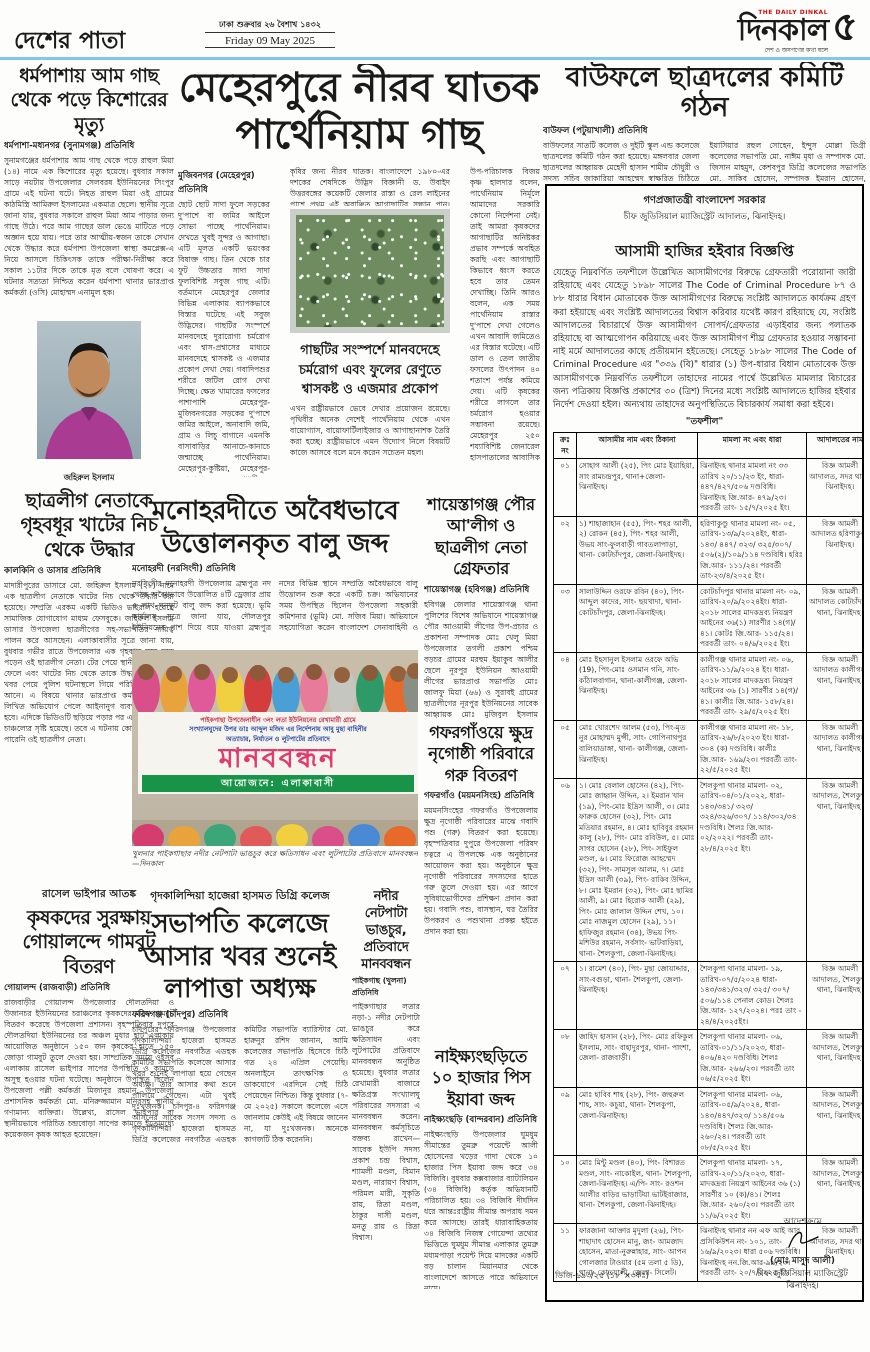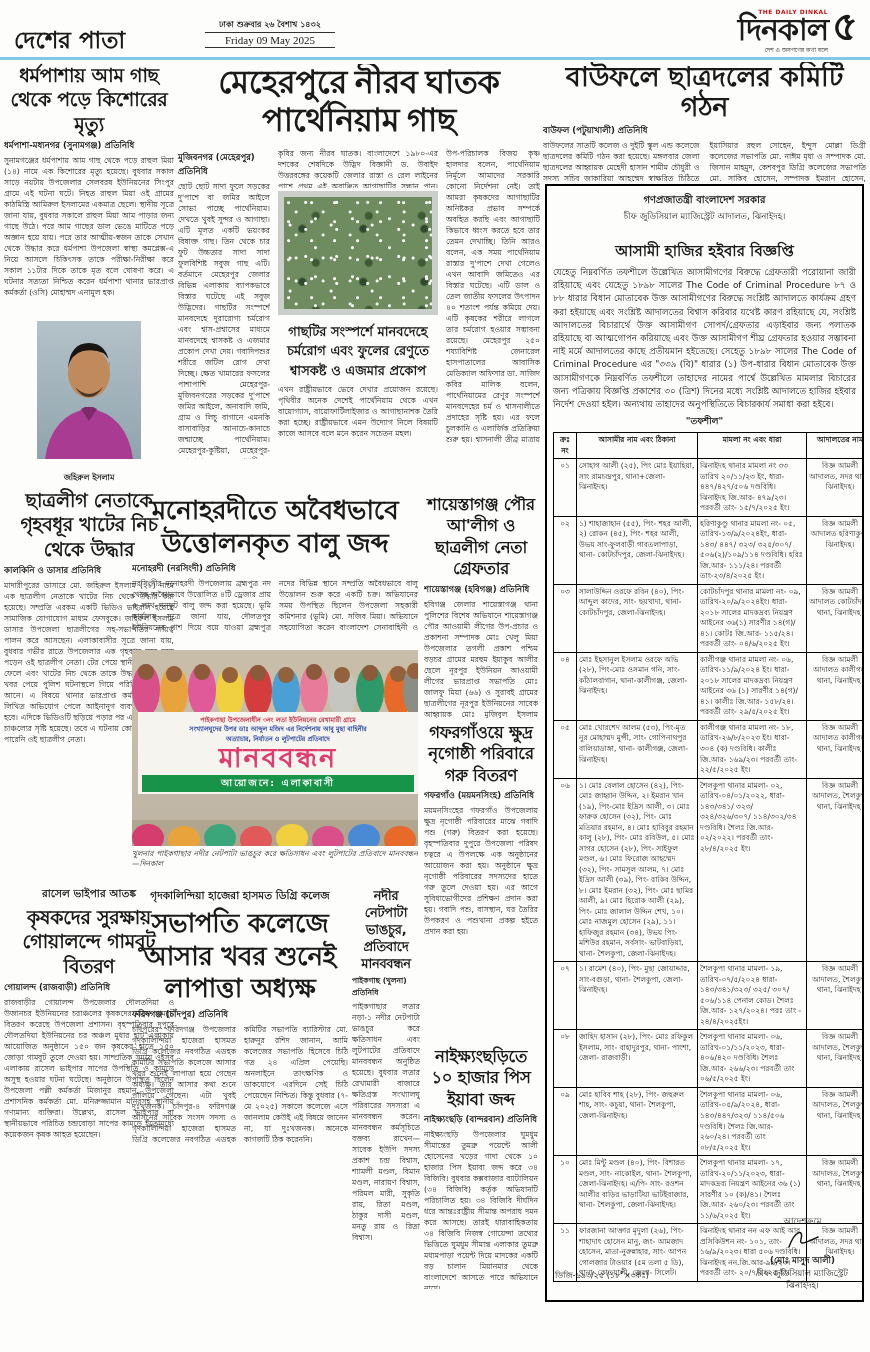--- a/index.html
+++ b/index.html
@@ -24,22 +24,22 @@
   .kicker{font-size:10.5px;font-weight:700;text-align:center;margin:0 0 2px 0;}
   .body{font-size:7.6px;line-height:1.45;text-align:justify;overflow:hidden;color:#222;}
   
   .col-left{position:absolute;left:4px;top:63px;width:170px;height:1252px;overflow:hidden;}
   .h-md{font-size:19px;line-height:1.28;}
   .portrait-wrap{text-align:center;margin:8px 0 4px 0;}
   .portrait{width:104px;height:138px;display:inline-block;}
   .photo-cap{font-size:8px;text-align:center;font-weight:700;margin-top:8px;}
   
   .parthenium{position:absolute;left:178px;top:64px;width:362px;height:428px;overflow:hidden;}
-  .h-xl{font-size:32px;line-height:1.18;letter-spacing:-1px;font-family:Liberation Serif, serif;}
-  .p-cols{display:flex;gap:8px;margin-top:8px;}
+  .h-xl{font-size:40px;line-height:1.18;letter-spacing:-1px;}
+  .p-cols{display:flex;gap:20px;margin-top:8px;}
   .p-col1{width:92px;}
   .p-col2{width:160px;display:flex;flex-direction:column;}
   .p-col3{flex:1;}
   .leaf-photo{width:148px;height:112px;border:6px solid #cbcfca;background:
      radial-gradient(circle at 20% 30%,#ffffff 1px,rgba(255,255,255,0) 2px),
      radial-gradient(circle at 70% 20%,#ffffff 1px,rgba(255,255,255,0) 2px),
      radial-gradient(circle at 45% 65%,#f2f7ee 1px,rgba(255,255,255,0) 2px),
      radial-gradient(circle at 85% 75%,#ffffff 1px,rgba(255,255,255,0) 2px),
      radial-gradient(circle at 15% 85%,#ffffff 1px,rgba(255,255,255,0) 2px),
      radial-gradient(circle at 60% 40%,#3d5a35 3px,rgba(61,90,53,0) 5px),
@@ -301,21 +301,21 @@
 
           <tr>
             <td class="ctr">০৩</td>
             <td>সালাউদ্দিন ওরফে রবিন (৪০), পিং- আব্দুল কাদের, সাং- ছয়খাদা, থানা- কোটচাঁদপুর, জেলা-ঝিনাইদহ।</td>
             <td>কোটচাঁদপুর থানার মামলা নং- ০৯, তারিখ-২০/৯/২০২৪ইং। ধারা- ২০১৮ সালের মাদকদ্রব্য নিয়ন্ত্রণ আইনের ৩৬(১) সারণীর ১৪(গ)/৪১। কোটঃ জি.আর- ১১৫/২৪। পরবর্তী তাং- ০৪/৬/২০২৫ ইং।</td>
             <td class="ctr">বিজ্ঞ আমলী আদালত কোটচাঁদপুর থানা, ঝিনাইদহ।</td>
           </tr>
 
           <tr>
             <td class="ctr">০৪</td>
-            <td>মোঃ ইহসানুল ইসলাম ওরফে অভি (২৮), পিং-মোঃ ওসমান গনি, সাং- কাঁঠালবাগান, থানা-কালীগঞ্জ, জেলা- ঝিনাইদহ।</td>
+            <td>মোঃ ইহসানুল ইসলাম ওরফে অভি (19), পিং-মোঃ ওসমান গনি, সাং- কাঁঠালবাগান, থানা-কালীগঞ্জ, জেলা- ঝিনাইদহ।</td>
             <td>কালীগঞ্জ থানার মামলা নং- ০৬, তারিখ-১১/৯/২০২৪ ইং। ধারা- ২০১৮ সালের মাদকদ্রব্য নিয়ন্ত্রণ আইনের ৩৬ (১) সারণীর ১৪(গ)/৪১। কালীঃ জি.আর- ১৫৮/২৪। পরবর্তী তাং- ২৯/৫/২০২৫ ইং।</td>
             <td class="ctr">বিজ্ঞ আমলী আদালত কালীগঞ্জ থানা, ঝিনাইদহ।</td>
           </tr>
 
           <tr>
             <td class="ctr">০৫</td>
             <td>মোঃ খোরশেদ আলম (৫৩), পিং-মৃত নুর মোহাম্মদ মুন্সী, সাং- গোপিনাথপুর বালিয়াডাঙ্গা, থানা- কালীগঞ্জ, জেলা- ঝিনাইদহ।</td>
             <td>কালীগঞ্জ থানার মামলা নং- ১৮, তারিখ-২৬/৮/২০২৩ ইং। ধারা- ৩০৪ (ক) দণ্ডবিধি। কালীঃ জি.আর- ১৬৯/২৩। পরবর্তী তাং- ২২/৫/২০২৫ ইং।</td>
             <td class="ctr">বিজ্ঞ আমলী আদালত কালীগঞ্জ থানা, ঝিনাইদহ।</td>
           </tr>

